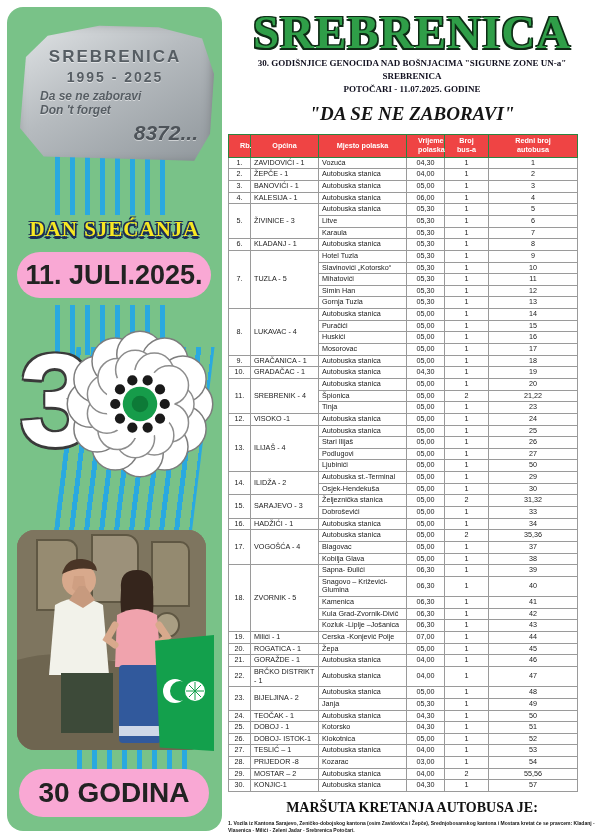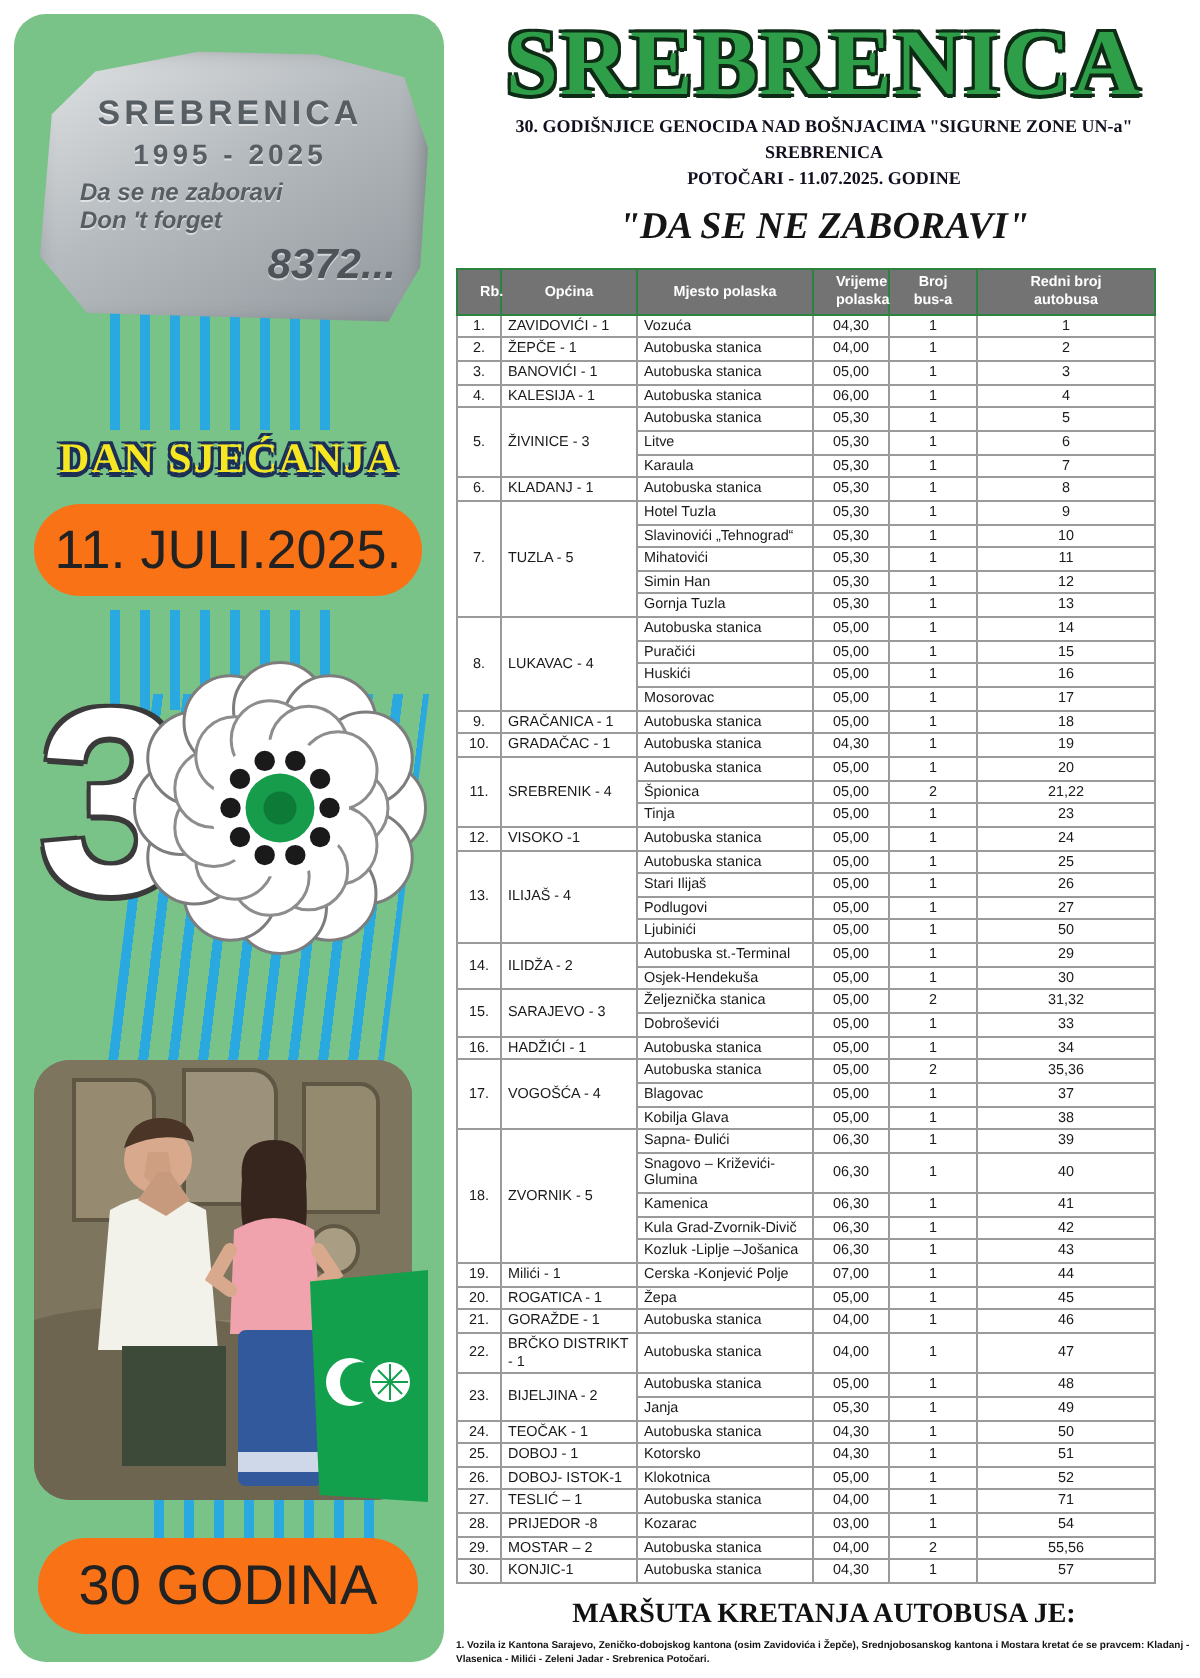--- a/index.html
+++ b/index.html
@@ -28,22 +28,22 @@
                  margin-top:2px; text-shadow:0 1px 0 rgba(255,255,255,.55); }
   .stone-motto { font:bold italic 12px "Liberation Sans",sans-serif; margin-top:4px; margin-left:12px;
                  text-shadow:0 1px 0 rgba(255,255,255,.5); }
   .stone-number { font:bold italic 21px "Liberation Sans",sans-serif; text-align:right; margin-top:4px;
                   margin-right:4px; color:#4d5359; text-shadow:0 1px 0 rgba(255,255,255,.5); }
 
   .day-label { position:absolute; top:210px; left:0; width:100%; text-align:center;
                font:bold 21px "Liberation Serif",serif; letter-spacing:1px; color:#f7e723;
                text-shadow:-1.5px -1.5px 0 #1c2f56,1.5px -1.5px 0 #1c2f56,-1.5px 1.5px 0 #1c2f56,1.5px 1.5px 0 #1c2f56,0 2.5px 0 #1c2f56; }
 
-  .pill { position:absolute; background:#f97316; border-radius:28px; text-align:center;
-          color:#222; font-weight:normal; font-family:"Liberation Sans",sans-serif; }
+  .pill { position:absolute; background:#f9a8d4; border-radius:28px; text-align:center;
+          color:#222; font-weight:bold; font-family:"Liberation Sans",sans-serif; }
   .date-pill { top:245px; left:10px; width:194px; height:46px; line-height:46px; font-size:27px; }
   .year-pill { top:762px; left:12px; width:190px; height:48px; line-height:48px; font-size:28px; }
 
   .big-three { position:absolute; left:12px; top:328px; font:bold 132px/1 "Liberation Sans",sans-serif;
                color:#fff;
                text-shadow:-2px -2px 0 #3a3a3a,2px -2px 0 #3a3a3a,-2px 2px 0 #3a3a3a,2px 2px 0 #3a3a3a,0 3px 0 #3a3a3a; }
   .flower { position:absolute; left:58px; top:322px; width:150px; height:150px; }
 
   .photo { position:absolute; left:10px; top:523px; width:189px; height:220px; border-radius:18px;
            overflow:hidden; background:#7d7461; }
@@ -54,21 +54,21 @@
   
   .main { position:absolute; left:228px; top:8px; width:368px; }
   .title { text-align:center; font:bold 47px/1.05 "Liberation Serif",serif; letter-spacing:1px;
            color:#2f9e48;
            text-shadow:-1.5px -1.5px 0 #0e2b15,1.5px -1.5px 0 #0e2b15,-1.5px 1.5px 0 #0e2b15,1.5px 1.5px 0 #0e2b15,0 2px 0 #0e2b15; }
   .subtitle { text-align:center; font:bold 9px/1.45 "Liberation Serif",serif; color:#11101f; margin-top:4px; }
   .motto { text-align:center; font:bold italic 19px "Liberation Serif",serif; color:#151515; margin-top:7px; }
 
   table.schedule { margin-top:9px; width:349px; border-collapse:collapse; table-layout:fixed;
                    font:7.2px/1.2 "Liberation Sans",sans-serif; color:#1a1a1a; height:620px; }
-  .schedule th { background:#737373; color:#fff; font-weight:bold; font-size:7.2px;
+  .schedule th { background:#ef4444; color:#fff; font-weight:bold; font-size:7.2px;
                  border:1px solid #2c8340; padding:2px 11px; text-align:center; }
   .schedule td { border:1px solid #9a9a9a; padding:1px 2px; background:#fff; vertical-align:middle; }
   .schedule td.c { text-align:center; }
   .schedule td.opcina { text-align:left; padding-left:3px; }
   .schedule td.mjesto { text-align:left; padding-left:3px; }
   .schedule tr.group-start td { border-top:1.4px solid #5f5f5f; }
   .schedule tbody tr { height:11px; }
 
   .route-title { text-align:center; font:bold 14px "Liberation Serif",serif; color:#111; margin-top:8px; }
   .notes { margin-top:4px; }
@@ -269,21 +269,21 @@
         </tr>
         <tr class="group-start">
           <td class="c" rowspan="5">7.</td>
           <td class="opcina" rowspan="5">TUZLA - 5</td>
           <td class="mjesto">Hotel Tuzla</td>
           <td class="c">05,30</td>
           <td class="c">1</td>
           <td class="c">9</td>
         </tr>
         <tr>
-          <td class="mjesto">Slavinovići „Tehnograd“</td>
+          <td class="mjesto">Slavinovići „Kotorsko“</td>
           <td class="c">05,30</td>
           <td class="c">1</td>
           <td class="c">10</td>
         </tr>
         <tr>
           <td class="mjesto">Mihatovići</td>
           <td class="c">05,30</td>
           <td class="c">1</td>
           <td class="c">11</td>
         </tr>
@@ -552,21 +552,21 @@
           <td class="c">05,00</td>
           <td class="c">1</td>
           <td class="c">52</td>
         </tr>
         <tr class="group-start">
           <td class="c">27.</td>
           <td class="opcina">TESLIĆ – 1</td>
           <td class="mjesto">Autobuska stanica</td>
           <td class="c">04,00</td>
           <td class="c">1</td>
-          <td class="c">71</td>
+          <td class="c">53</td>
         </tr>
         <tr class="group-start">
           <td class="c">28.</td>
           <td class="opcina">PRIJEDOR -8</td>
           <td class="mjesto">Kozarac</td>
           <td class="c">03,00</td>
           <td class="c">1</td>
           <td class="c">54</td>
         </tr>
         <tr class="group-start">

